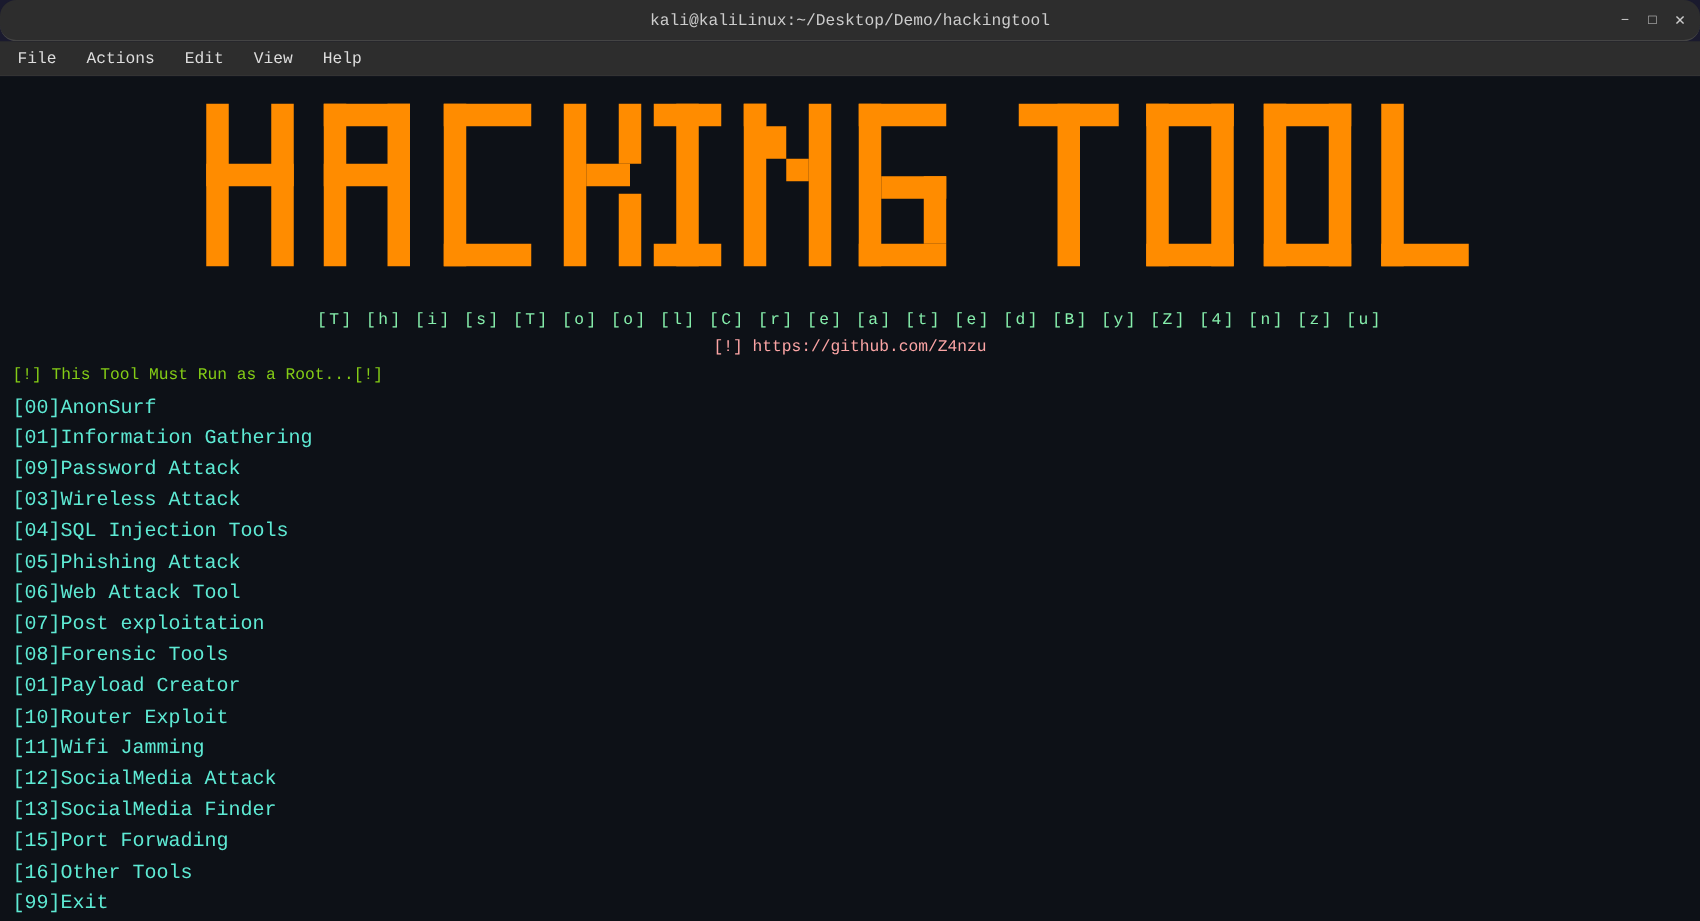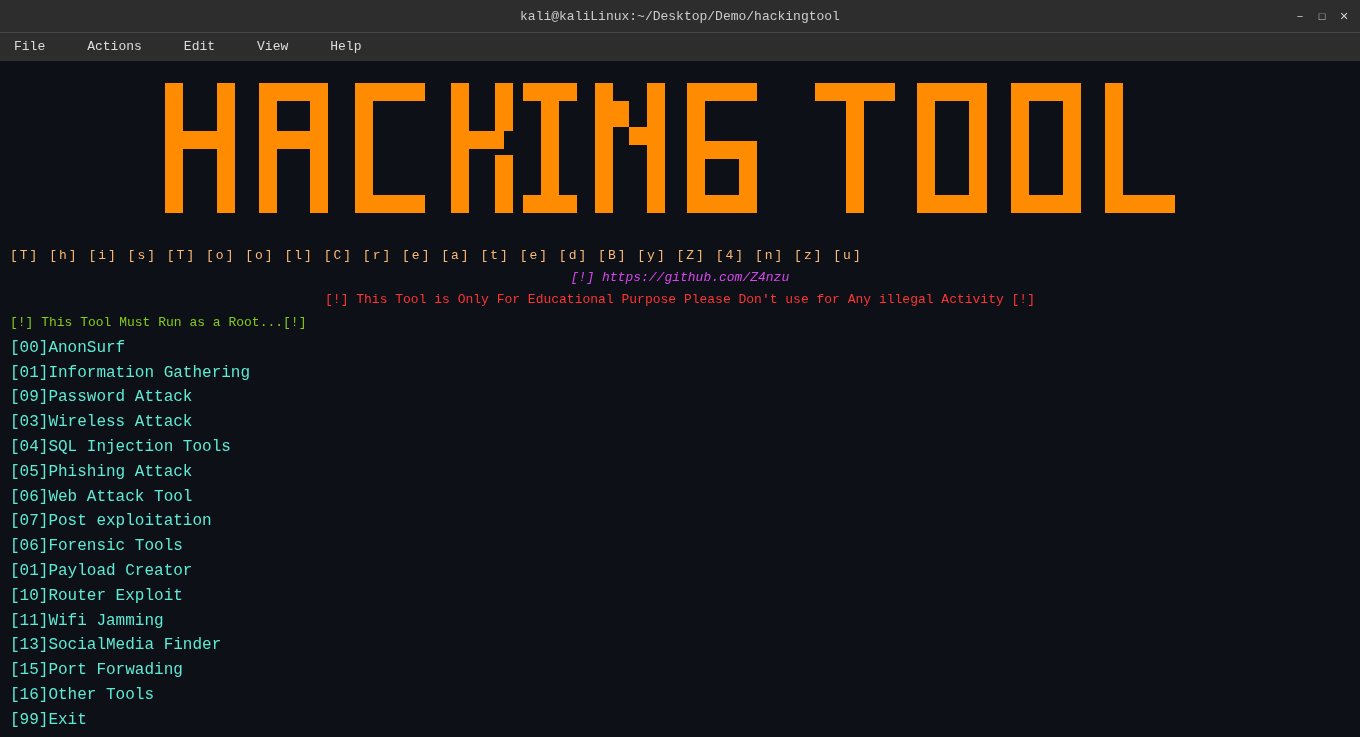--- a/index.html
+++ b/index.html
@@ -18,20 +18,21 @@
     
     .title-bar {
       background: #2d2d2d;
       display: flex;
       align-items: center;
       justify-content: space-between;
       height: 30px;
       padding: 16px 8px;
       border-bottom: 1px solid #444;
       flex-shrink: 0;
+      border-radius: 13px;
     }
 
     .title-bar-title {
       flex: 1;
       text-align: center;
       font-size: 13px;
       color: #ccc;
     }
 
     .title-bar-controls {
@@ -55,21 +56,21 @@
 
     
     .menu-bar {
       background: #2d2d2d;
       display: flex;
       align-items: center;
       height: 28px;
       padding: 0 4px;
       border-bottom: 1px solid #333;
       flex-shrink: 0;
-      gap: 22px;
+      gap: 4px;
     }
 
     .menu-item {
       padding: 3px 10px;
       font-size: 13px;
       color: #ddd;
       cursor: pointer;
       border-radius: 2px;
     }
 
@@ -88,34 +89,33 @@
       display: flex;
       justify-content: center;
       margin: 4px 0;
     }
 
     .pixel-canvas {
       display: block;
     }
 
     .subtitle-line {
-      text-align: left;
-      color: #fdba74;
+      text-align: center;
+      color: #86efac;
       font-size: 13px;
       letter-spacing: 2px;
       margin: 2px 0;
       font-family: 'Courier New', monospace;
     }
 
     .github-line {
       text-align: center;
-      color: #d946ef;
+      color: #fca5a5;
       font-size: 13px;
       margin: 4px 0;
-      font-style: italic;
     }
 
     .warning-line {
       text-align: center;
       color: #ff3333;
       font-size: 13px;
       margin: 2px 0;
     }
 
     .root-warning {
@@ -249,37 +249,37 @@
 
       <rect x="950" y="10" width="18" height="130" fill="#ff8c00"></rect>
       <rect x="950" y="122" width="70" height="18" fill="#ff8c00"></rect>
     </svg>
   </div>
 
   <div class="subtitle-line">[T] [h] [i] [s] [T] [o] [o] [l] [C] [r] [e] [a] [t] [e] [d] [B] [y] [Z] [4] [n] [z] [u]</div>
 
   <div class="github-line">[!] https://github.com/Z4nzu</div>
 
-  <div class="warning-line">[!] This Tool is Only For Educational Purpose Please Don't use for Any illegal Activity [!]</div>
 
   <div class="root-warning">[!] This Tool Must Run as a Root...[!]</div>
 
   <div class="menu-list">
   <span class="item">[00]AnonSurf</span>
       <span class="item">[01]Information Gathering</span>
       <span class="item">[09]Password Attack</span>
       <span class="item">[03]Wireless Attack</span>
       <span class="item">[04]SQL Injection Tools</span>
       <span class="item">[05]Phishing Attack</span>
       <span class="item">[06]Web Attack Tool</span>
       <span class="item">[07]Post exploitation</span>
-      <span class="item">[06]Forensic Tools</span>
+      <span class="item">[08]Forensic Tools</span>
       <span class="item">[01]Payload Creator</span>
       <span class="item">[10]Router Exploit</span>
       <span class="item">[11]Wifi Jamming</span>
+      <span class="item">[12]SocialMedia Attack</span>
       <span class="item">[13]SocialMedia Finder</span>
       <span class="item">[15]Port Forwading</span>
       <span class="item">[16]Other Tools</span>
       <span class="item">[99]Exit</span>
     </div>
 
   <div class="prompt-line">
     <span class="prompt-user">Z4nzu</span>
     <span class="prompt-arrow">&nbsp;═══►&nbsp;</span>
     <span class="cursor"></span>

